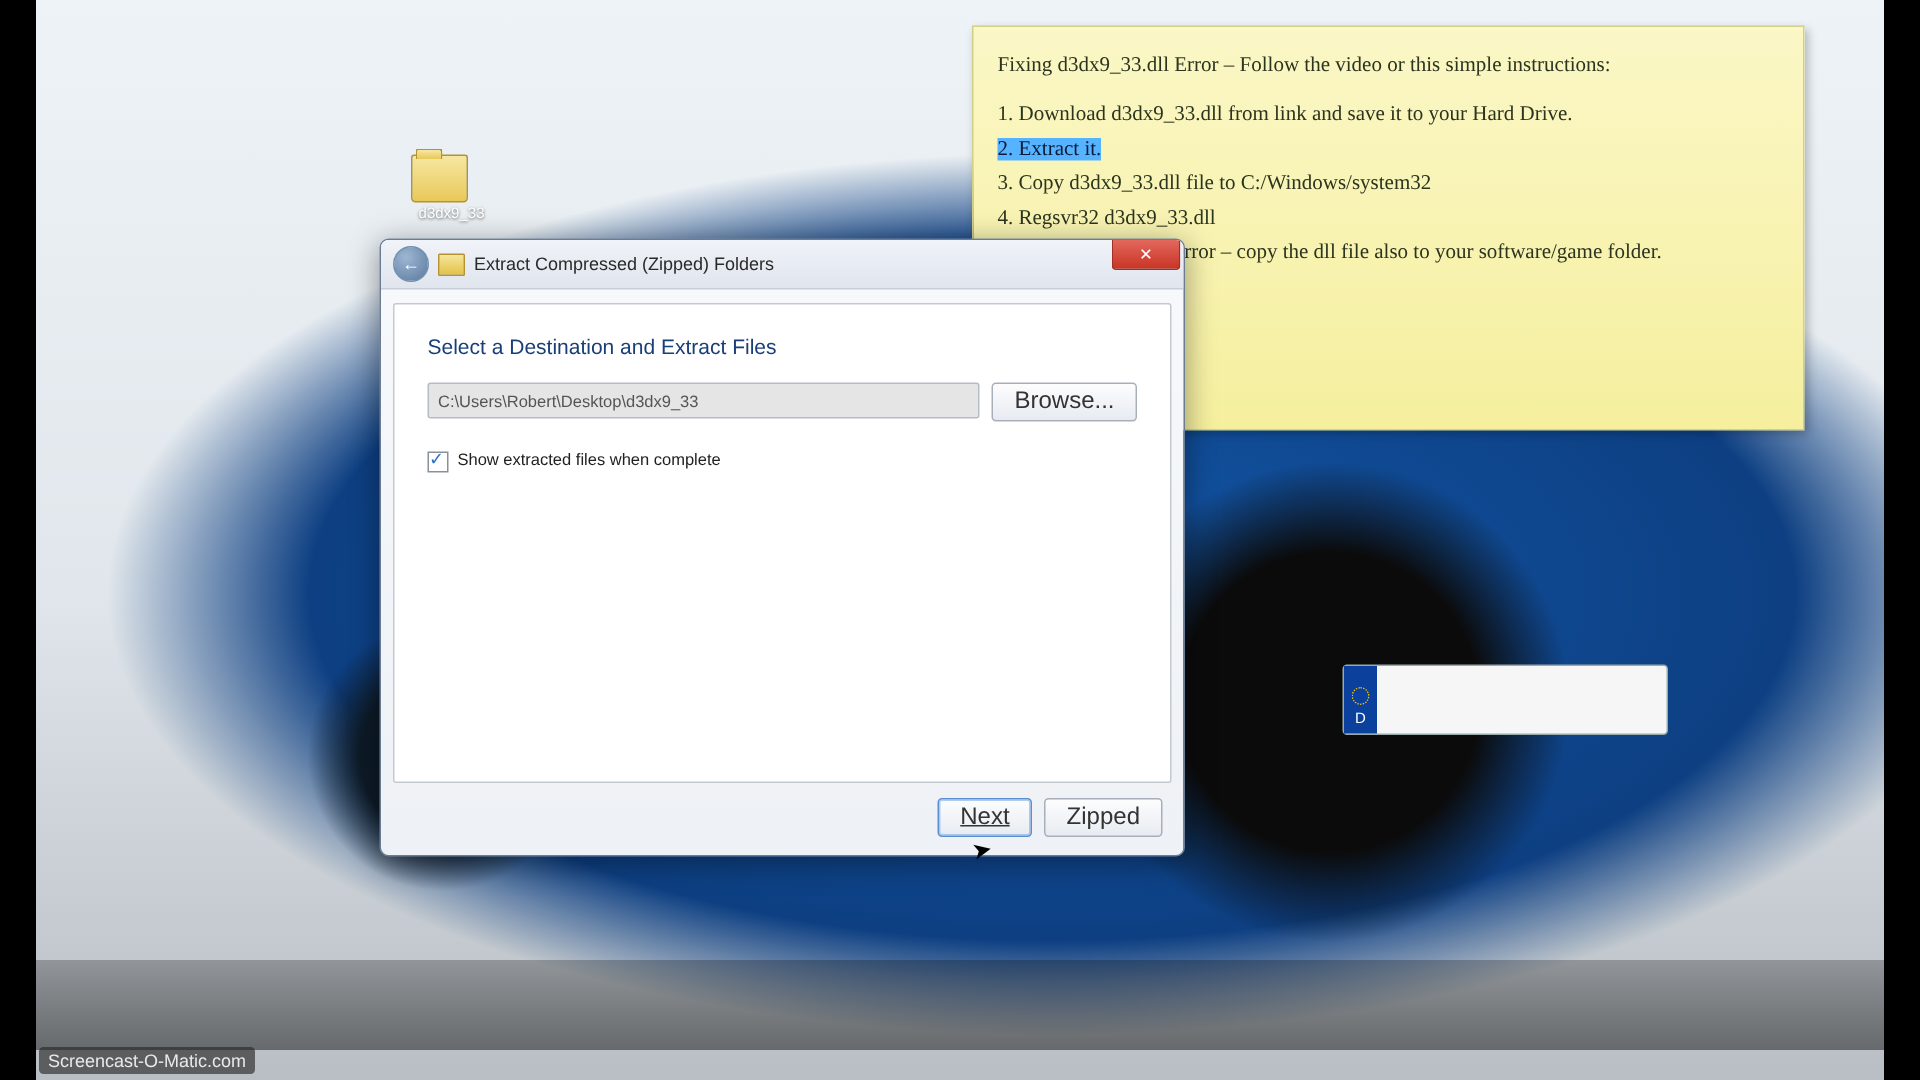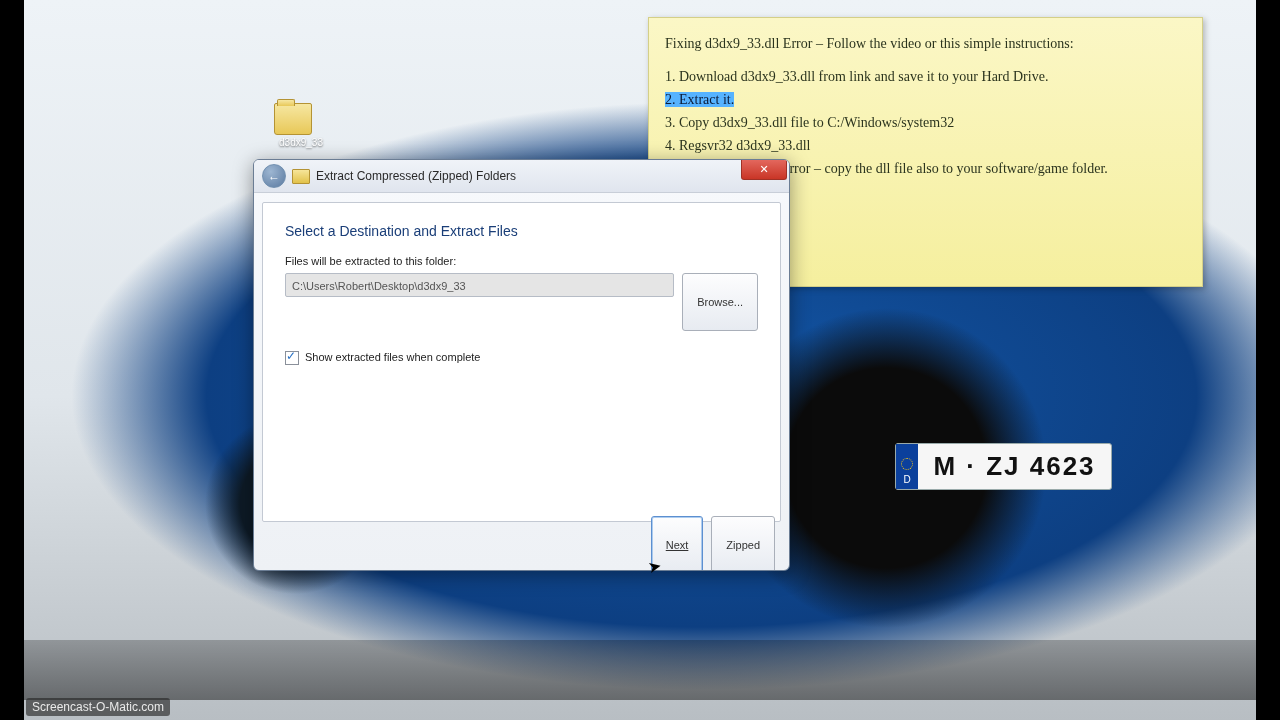--- a/index.html
+++ b/index.html
@@ -44,40 +44,39 @@
   }
   .titlebar{height:32px;display:flex;align-items:center;gap:6px;padding:0 8px;background:linear-gradient(#f0f3f8,#e0e5ee);border-bottom:1px solid #c8ced8;font-size:12px;color:#2a2a2a;}
   .backbtn{width:22px;height:22px;border-radius:50%;background:radial-gradient(circle at 35% 30%,#9db6d2,#5b7aa0);border:1px solid #7290b0;display:flex;align-items:center;justify-content:center;color:#fff;font-size:12px;}
   .foldicon{width:16px;height:13px;background:linear-gradient(#f6e59a,#e2c24a);border:1px solid #b49334;border-radius:1px;}
   .closebtn{position:absolute;right:2px;top:-1px;width:44px;height:20px;background:linear-gradient(#e46a60,#c93526);border:1px solid #a03025;border-top:none;border-radius:0 3px 3px 3px;color:#fff;font-size:11px;display:flex;align-items:center;justify-content:center;}
   .dialog-body{position:absolute;left:8px;right:8px;top:42px;bottom:48px;background:#fff;border:1px solid #c3c9d3;border-radius:2px;padding:20px 22px;box-sizing:border-box;}
   .d-title{color:#1a3e78;font-size:14px;margin-bottom:16px;}
   .d-label{font-size:11px;color:#222;margin-bottom:6px;}
   .d-row{display:flex;gap:8px;margin-bottom:20px;}
   .d-input{flex:1;height:24px;border:1px solid #b6bcc6;border-radius:2px;background:#e5e5e5;font-size:11px;color:#555;padding:0 6px;box-sizing:border-box;line-height:24px;}
-  .btn{height:24px;padding:16px 14px;font-size:11px;color:#333;border:1px solid #a9afb9;border-radius:3px;background:linear-gradient(#fdfdfe,#e7ebf1);display:inline-flex;align-items:center;justify-content:center;cursor:pointer;}
+  .btn{height:24px;padding:0 14px;font-size:16px;color:#333;border:1px solid #a9afb9;border-radius:3px;background:linear-gradient(#fdfdfe,#e7ebf1);display:inline-flex;align-items:center;justify-content:center;cursor:pointer;}
   .btn.default{border-color:#5c8fd0;box-shadow:inset 0 0 0 1px rgba(122,173,230,0.6);text-decoration:underline;}
   .d-check{display:flex;align-items:flex-start;gap:6px;font-size:11px;color:#222;}
   .chk{width:12px;height:12px;border:1px solid #8a909a;background:#fff;position:relative;}
   .chk:after{content:"✓";position:absolute;left:0;top:-3px;font-size:12px;color:#2a72c5;}
   .dialog-footer{position:absolute;left:8px;right:8px;bottom:8px;height:34px;display:flex;align-items:center;justify-content:flex-end;gap:8px;padding-right:6px;}
   .cursor{position:absolute;left:648px;top:557px;font-size:16px;color:#000;transform:rotate(-12deg);}
   
   .watermark{position:absolute;left:26px;bottom:4px;font-size:12px;color:#e9e9e9;background:rgba(40,40,40,0.65);padding:2px 6px;border-radius:3px;font-family:Arial,sans-serif;}
 </style>
 </head>
 <body>
 
 <div class="stage">
   <div class="wallpaper"></div>
   <div class="shadow-bar"></div>
 
   <div class="plate">
     <div class="plate-eu">D</div>
-    <div class="plate-text">M · ZJ 4623</div>
   </div>
 
   <div class="desktop-icon">
     <div class="ficon"></div>
     <div>d3dx9_33</div>
   </div>
 
   <div class="sticky">
     <div>Fixing d3dx9_33.dll Error – Follow the video or this simple instructions:</div>
     <div style="height:10px"></div>
@@ -95,21 +94,20 @@
       </span>
       <span class="foldicon"></span>
       <span>Extract Compressed (Zipped) Folders</span>
       <span class="closebtn">
         <span>✕</span>
       </span>
     </div>
 
     <div class="dialog-body">
       <div class="d-title">Select a Destination and Extract Files</div>
-      <div class="d-label">Files will be extracted to this folder:</div>
       <div class="d-row">
         <div class="d-input">C:\Users\Robert\Desktop\d3dx9_33</div>
         <span class="btn">Browse...</span>
       </div>
       <label class="d-check">
         <span class="chk"></span>
         <span>Show extracted files when complete</span>
       </label>
     </div>
 

